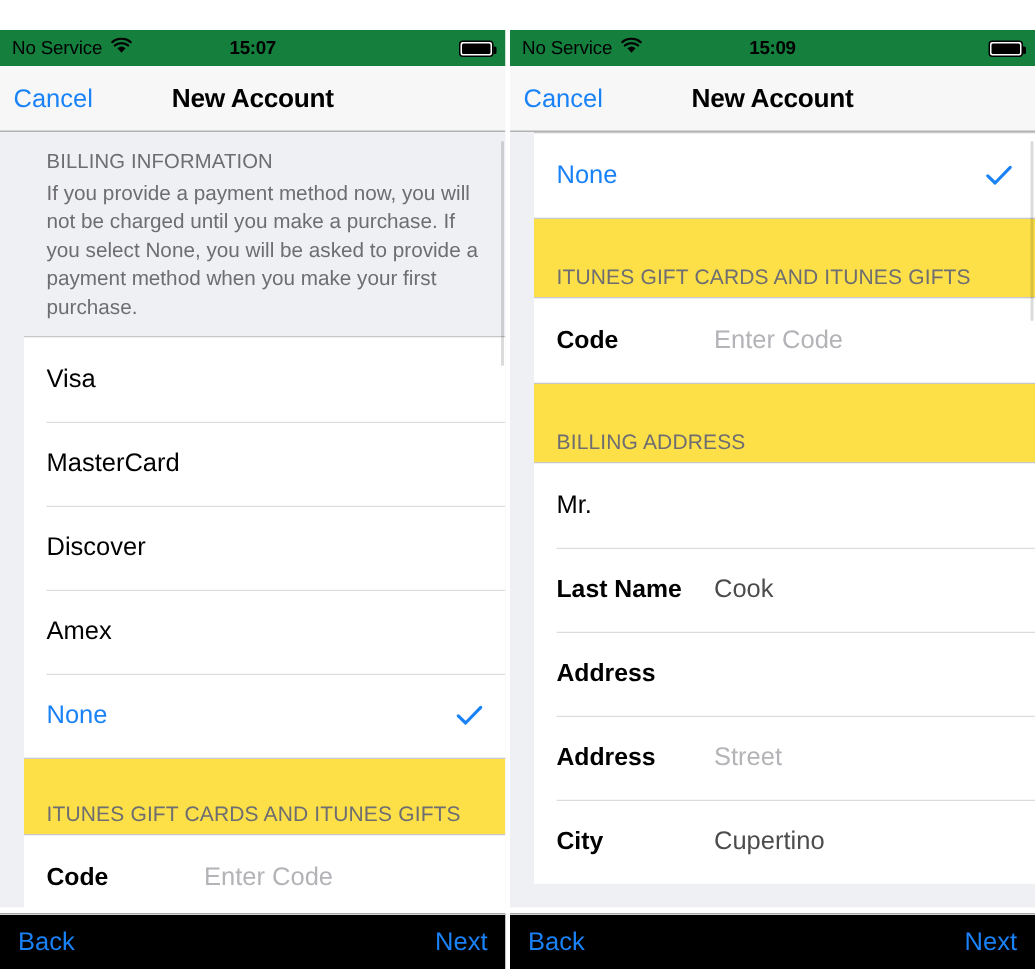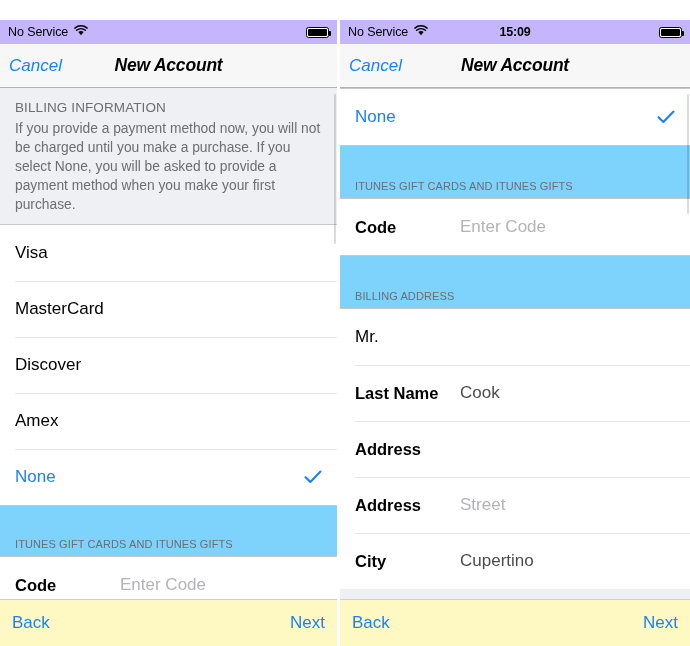--- a/index.html
+++ b/index.html
@@ -24,21 +24,21 @@
     background:#ffffff;
     overflow:hidden;
   }
   .panel-left  { left:0px;   width:337px; }
   .panel-right { left:340px; width:350px; }
 
   
   .statusbar {
     position:relative;
     height:24px;
-    background:#c4b5fd;
+    background:#15803d;
     display:flex;
     align-items:center;
     padding:0 8px;
     font-size:12.5px;
     color:#000;
   }
   .sb-left { display:flex; align-items:center; gap:6px; }
   .sb-carrier { font-size:12.5px; letter-spacing:-0.1px; }
   .sb-time {
     position:absolute; left:0; right:0;
@@ -74,21 +74,20 @@
   }
 
   
   .navbar {
     position:relative;
     height:44px;
     background:#f7f7f7;
     border-bottom:1px solid #b2b2b2;
     display:flex;
     align-items:center;
-    font-style:italic;
   }
   .nav-cancel {
     position:relative;
     z-index:2;
     padding-left:9px;
     font-size:17px;
     color:#1a82f7;
     cursor:pointer;
   }
   .nav-title {
@@ -102,27 +101,28 @@
     pointer-events:none;
   }
   .panel-right .nav-title { text-align:center; }
 
   
   .content {
     position:relative;
     background:#eff0f3;
     height:calc(626px - 24px - 45px - 40px);
     overflow:hidden;
+    padding-left:16px;
   }
 
   
   .group-header {
-    background:#7dd3fc;
+    background:#fde047;
     color:#6d6d72;
-    font-size:11px;
+    font-size:14px;
     letter-spacing:0.1px;
     padding:0 15px;
     display:flex;
     align-items:flex-end;
     height:30px;
     padding-bottom:6px;
   }
   .group-blurb {
     background:#eff0f3;
     color:#6d6d72;
@@ -192,22 +192,22 @@
     background:#fff;
     border-top:1px solid #c8c7cc;
     border-bottom:1px solid #c8c7cc;
   }
   .grp.no-bot { border-bottom:none; }
 
   
   .toolbar {
     position:absolute;
     left:0; right:0; bottom:0;
-    height:47px;
-    background:#fef9c3;
+    height:37px;
+    background:#000000;
     border-top:1px solid #d0d0d2;
     display:flex;
     align-items:center;
     justify-content:space-between;
     padding:0 12px;
   }
   .toolbar span {
     font-size:17px;
     color:#1a82f7;
     cursor:pointer;
@@ -233,20 +233,21 @@
       <div class="sb-left">
         <span class="sb-carrier">No Service</span>
         <span class="wifi-icon">
           <svg width="14" height="11" viewBox="0 0 14 11">
             <path d="M7 10.2 L4.3 7.1 A4.3 4.3 0 0 1 9.7 7.1 Z" fill="#000"></path>
             <path d="M2.6 5.3 A6.8 6.8 0 0 1 11.4 5.3" stroke="#000" stroke-width="1.5" fill="none" stroke-linecap="round"></path>
             <path d="M0.9 3.1 A9.3 9.3 0 0 1 13.1 3.1" stroke="#000" stroke-width="1.5" fill="none" stroke-linecap="round"></path>
           </svg>
         </span>
       </div>
+      <div class="sb-time">15:07</div>
       <div class="sb-right">
         <span class="battery">
           <span class="battery-fill"></span>
         </span>
       </div>
     </div>
 
     <div class="navbar">
       <div class="nav-cancel">Cancel</div>
       <div class="nav-title">New Account</div>

